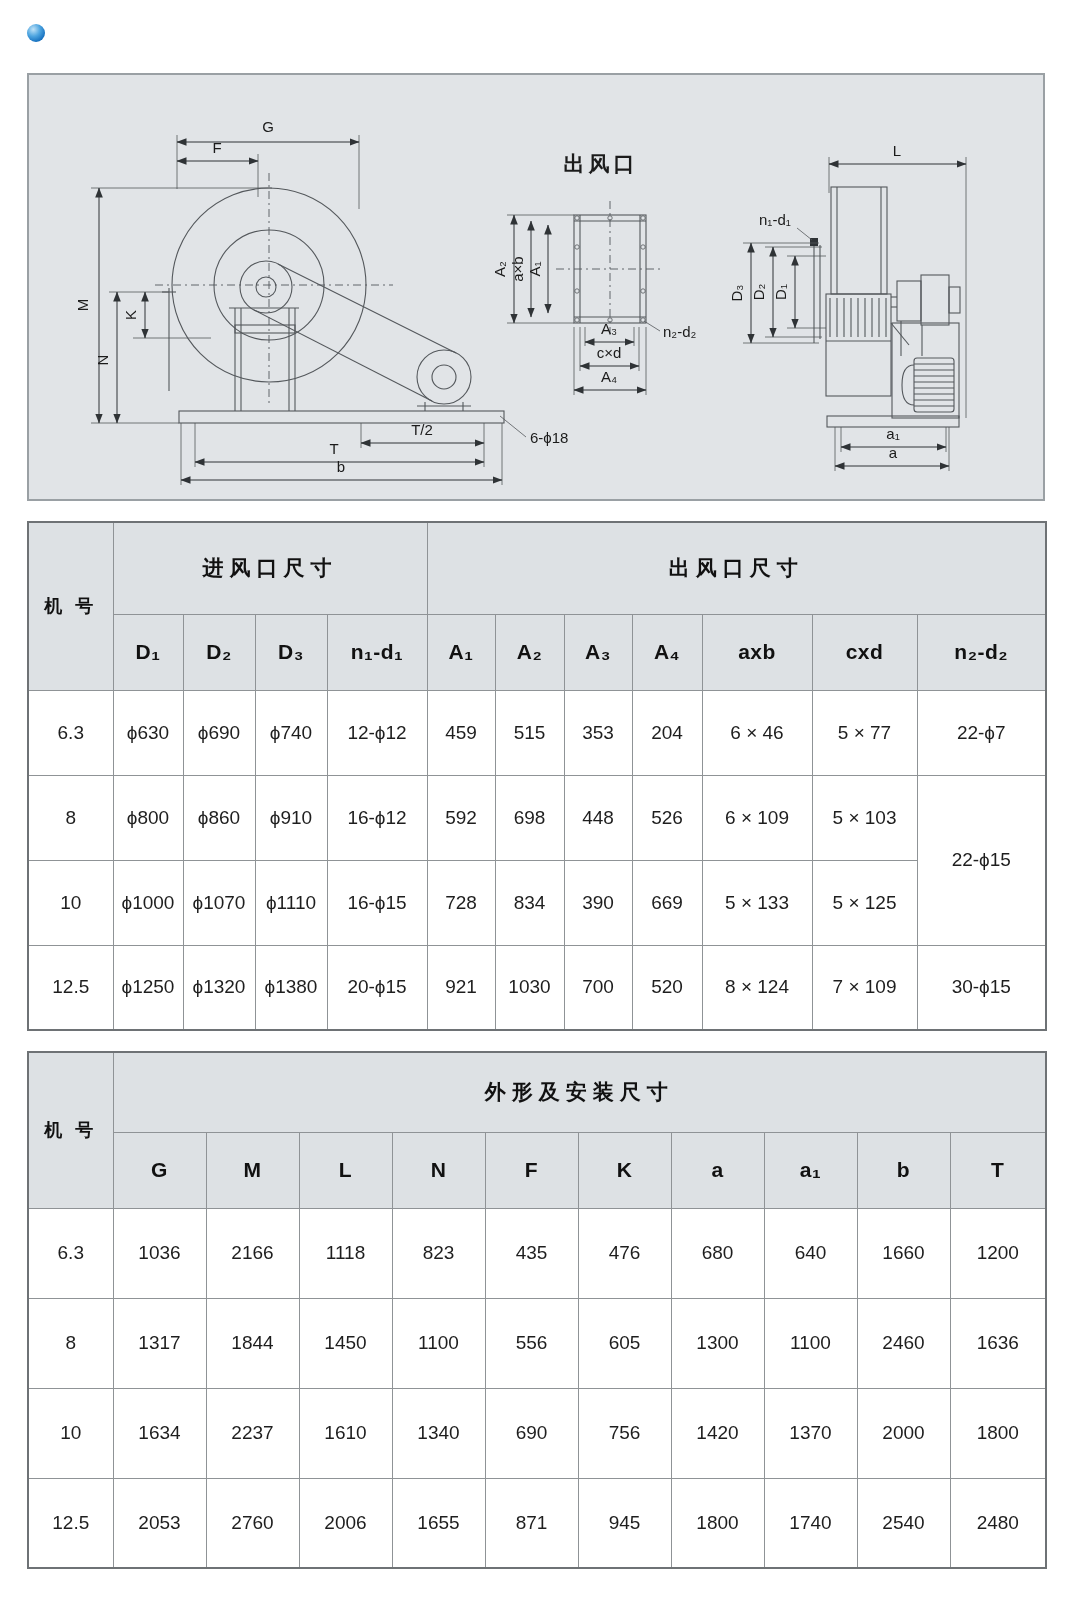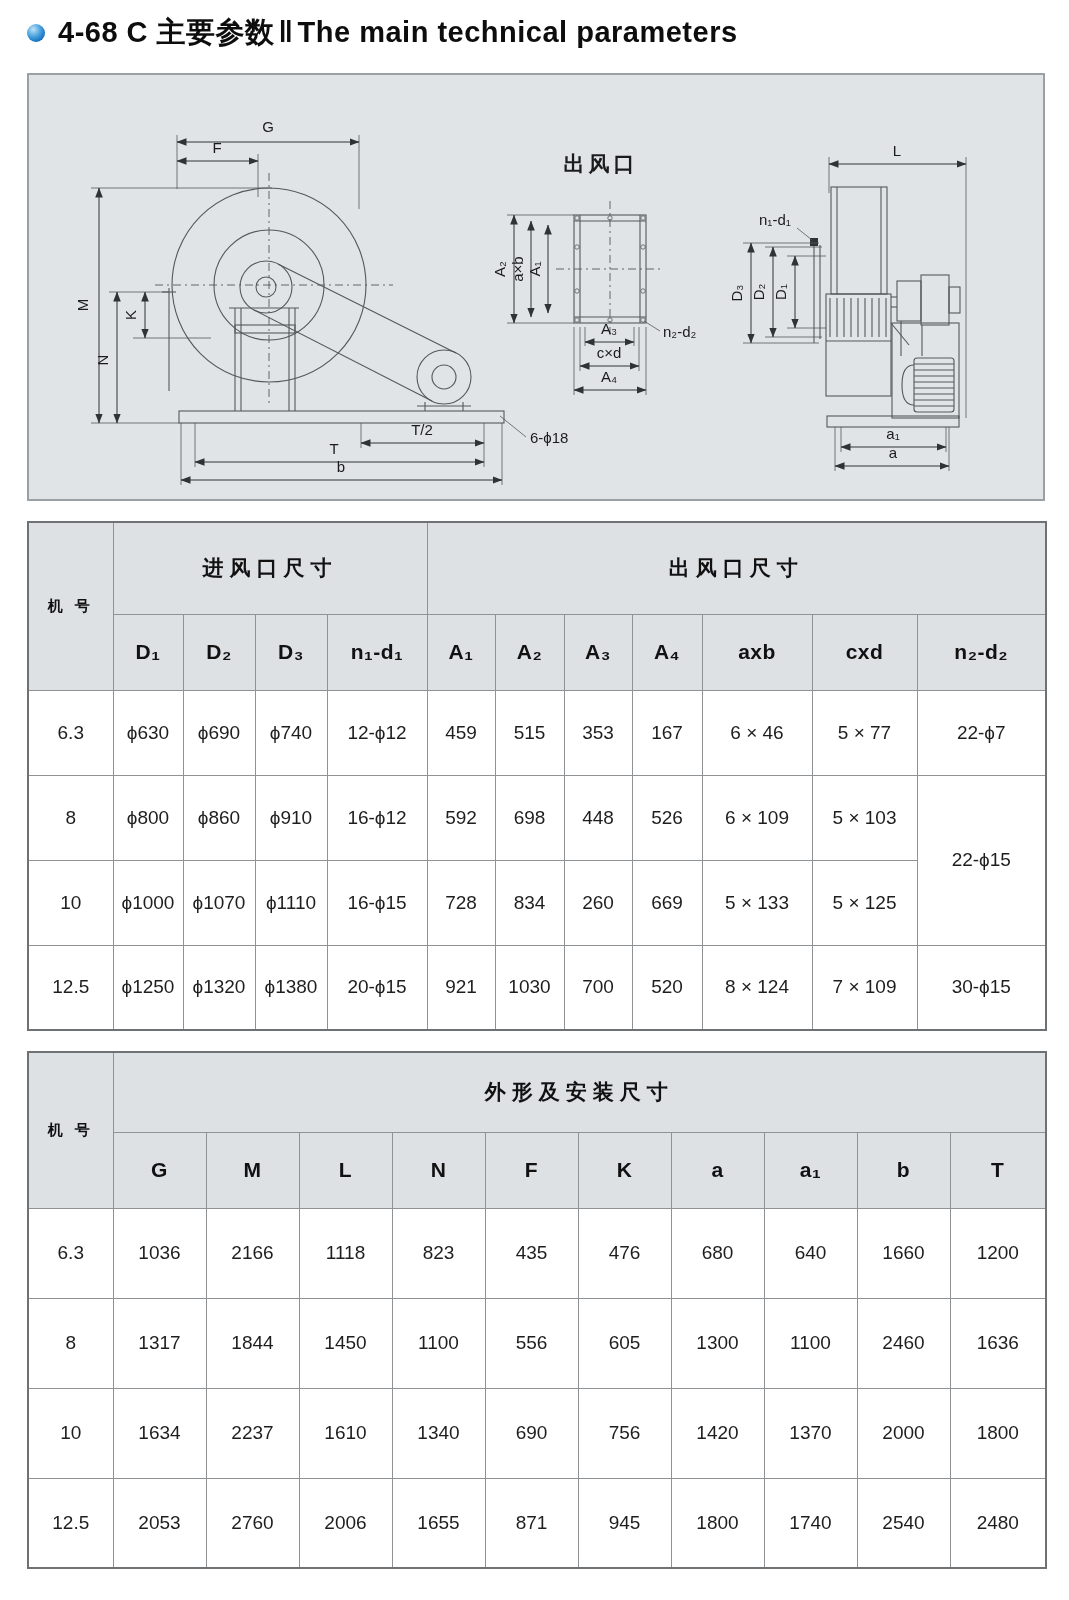--- a/index.html
+++ b/index.html
@@ -48,38 +48,35 @@
     margin:20px 24px 0 27px; width:1018px;
     border:2px solid #6e7275;
   }
   td {
     border:1px solid #8f9396;
     text-align:center; vertical-align:middle;
     padding:0; overflow:hidden;
   }
   .hdr { background:#dde1e4; font-weight:bold; }
   .grp-cell { font-size:21px; letter-spacing:6px;margin-top:9px; }
-  .machine-cell { font-size:15px; letter-spacing:4px; }
+  .machine-cell { font-size:18px; letter-spacing:4px; }
   .sub-cell { font-size:21px; letter-spacing:0.5px; }
   .data-cell { background:#ffffff; font-size:19px; color:#1e1e1e; }
   #table1 .grp-row  { height:92px; }
   #table1 .sub-row  { height:76px; }
   #table1 .data-row { height:85px; }
   #table2 .grp-row  { height:80px; }
   #table2 .sub-row  { height:76px; }
   #table2 .data-row { height:90px; }
 </style>
 </head>
 <body>
 
 <div class="title-row">
   <span class="bullet"></span>
-  <div class="page-title">
-    <span>4-68 C 主要参数</span><span class="divider">‖</span><span>The main technical parameters</span>
-  </div>
 </div>
 
 <div class="panel">
 <svg viewBox="0 0 1014 424" width="1014" height="424">
   <defs>
     <marker id="arrE" viewBox="0 0 10 10" refX="9.5" refY="5" markerWidth="10" markerHeight="10" orient="auto">
       <path d="M0,1.2 L10,5 L0,8.8 z" fill="#2f3336"></path>
     </marker>
     <marker id="arrS" viewBox="0 0 10 10" refX="0.5" refY="5" markerWidth="10" markerHeight="10" orient="auto">
       <path d="M10,1.2 L0,5 L10,8.8 z" fill="#2f3336"></path>
@@ -317,21 +314,21 @@
   </tr>
   <tr class="data-row">
     <td class="data-cell">6.3</td>
     <td class="data-cell">ϕ630</td>
     <td class="data-cell">ϕ690</td>
     <td class="data-cell">ϕ740</td>
     <td class="data-cell">12-ϕ12</td>
     <td class="data-cell">459</td>
     <td class="data-cell">515</td>
     <td class="data-cell">353</td>
-    <td class="data-cell">167</td>
+    <td class="data-cell">204</td>
     <td class="data-cell">6 × 46</td>
     <td class="data-cell">5 × 77</td>
     <td class="data-cell">22-ϕ7</td>
   </tr>
   <tr class="data-row">
     <td class="data-cell">8</td>
     <td class="data-cell">ϕ800</td>
     <td class="data-cell">ϕ860</td>
     <td class="data-cell">ϕ910</td>
     <td class="data-cell">16-ϕ12</td>
@@ -344,21 +341,21 @@
     <td class="data-cell" rowspan="2">22-ϕ15</td>
   </tr>
   <tr class="data-row">
     <td class="data-cell">10</td>
     <td class="data-cell">ϕ1000</td>
     <td class="data-cell">ϕ1070</td>
     <td class="data-cell">ϕ1110</td>
     <td class="data-cell">16-ϕ15</td>
     <td class="data-cell">728</td>
     <td class="data-cell">834</td>
-    <td class="data-cell">260</td>
+    <td class="data-cell">390</td>
     <td class="data-cell">669</td>
     <td class="data-cell">5 × 133</td>
     <td class="data-cell">5 × 125</td>
   </tr>
   <tr class="data-row">
     <td class="data-cell">12.5</td>
     <td class="data-cell">ϕ1250</td>
     <td class="data-cell">ϕ1320</td>
     <td class="data-cell">ϕ1380</td>
     <td class="data-cell">20-ϕ15</td>

